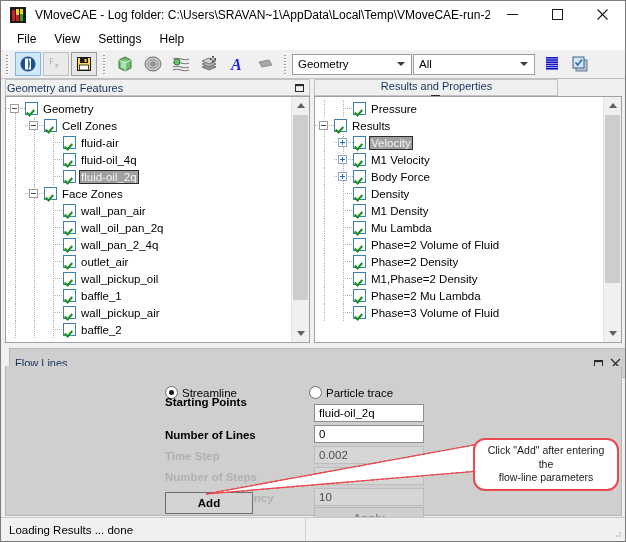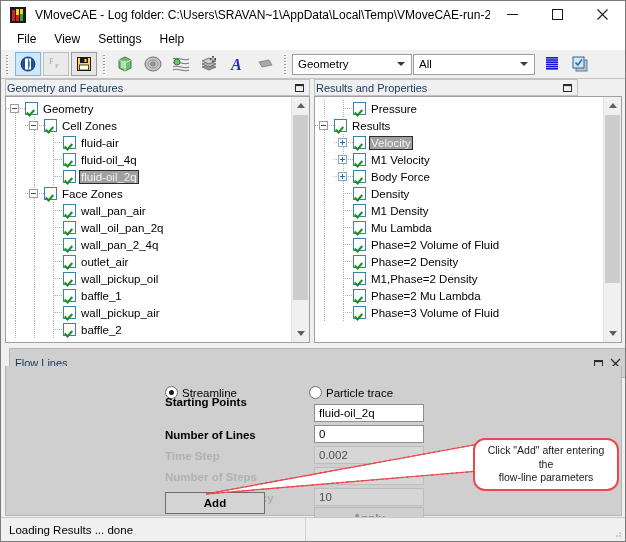--- a/index.html
+++ b/index.html
@@ -646,21 +646,21 @@
   <div class="panel-hdr" style="left:4px; top:78px; width:305px;">
     <span class="hdr-title">Geometry and Features</span>
     <span class="hdr-btn">
       <svg width="11" height="11" viewBox="0 0 11 11">
           <rect x="1.5" y="2.5" width="8" height="7" fill="none" stroke="#2a2a2a" stroke-width="1"></rect>
           <rect x="1.5" y="2.5" width="8" height="1.6" fill="#2a2a2a"></rect>
         </svg>
     </span>
   </div>
 
-  <div class="panel-hdr" style="left:313px; top:78px; width:264px;">
+  <div class="panel-hdr" style="left:313px; top:78px; width:244px;flex-direction:column;">
     <span class="hdr-title">Results and Properties</span>
     <span class="hdr-btn">
       <svg width="11" height="11" viewBox="0 0 11 11">
           <rect x="1.5" y="2.5" width="8" height="7" fill="none" stroke="#2a2a2a" stroke-width="1"></rect>
           <rect x="1.5" y="2.5" width="8" height="1.6" fill="#2a2a2a"></rect>
         </svg>
     </span>
   </div>
 
   <div class="tree" style="left:4px; top:95px; width:305px; height:247px;">
@@ -934,21 +934,21 @@
 
     <div class="form-label dim" style="top:84px;">Time Step</div>
     <div class="form-input dim" style="top:80px;">0.002</div>
 
     <div class="form-label dim" style="top:105px;">Number of Steps</div>
     <div class="form-input dim" style="top:101px;">50</div>
 
     <div class="form-label dim" style="top:126px;">Injection Frequency</div>
     <div class="form-input dim" style="top:122px;">10</div>
 
-    <div class="btn" style="left:159px; top:126px; width:100px;">Add</div>
+    <div class="btn" style="left:159px; top:126px; width:88px;">Add</div>
     <div class="btn dim" style="left:308px; top:126px; width:110px;">Apply</div>
   </div>
 
   <svg class="callout-svg" viewBox="0 0 624 175">
     <polygon points="205,148 478,98 478,125" fill="#ffffff" stroke="#e8484e" stroke-width="1.2" stroke-dasharray="3,2"></polygon>
     <line x1="205" y1="148" x2="478" y2="98" stroke="#e8484e" stroke-width="1.2"></line>
     <line x1="205" y1="148" x2="478" y2="125" stroke="#e8484e" stroke-width="1.2"></line>
   </svg>
 
   <div class="callout">

